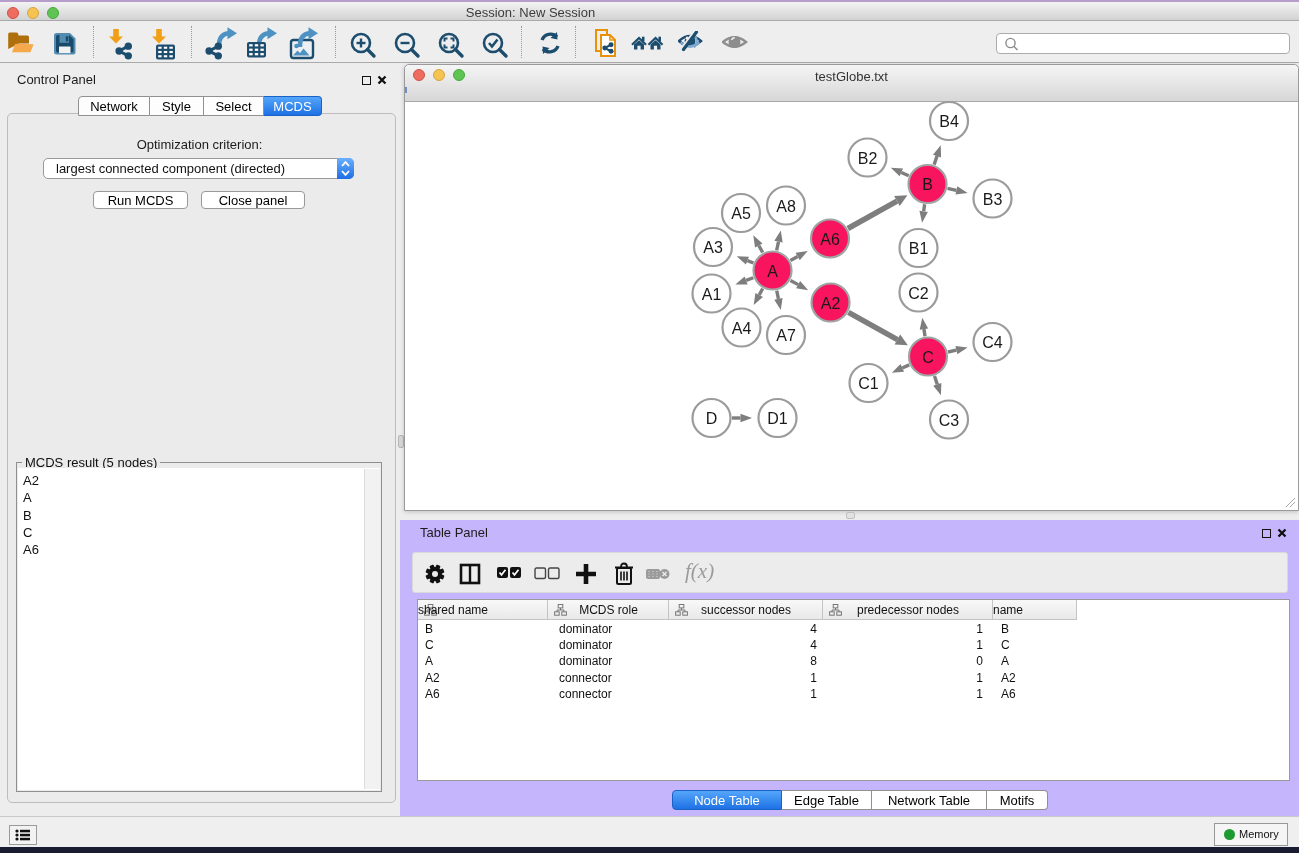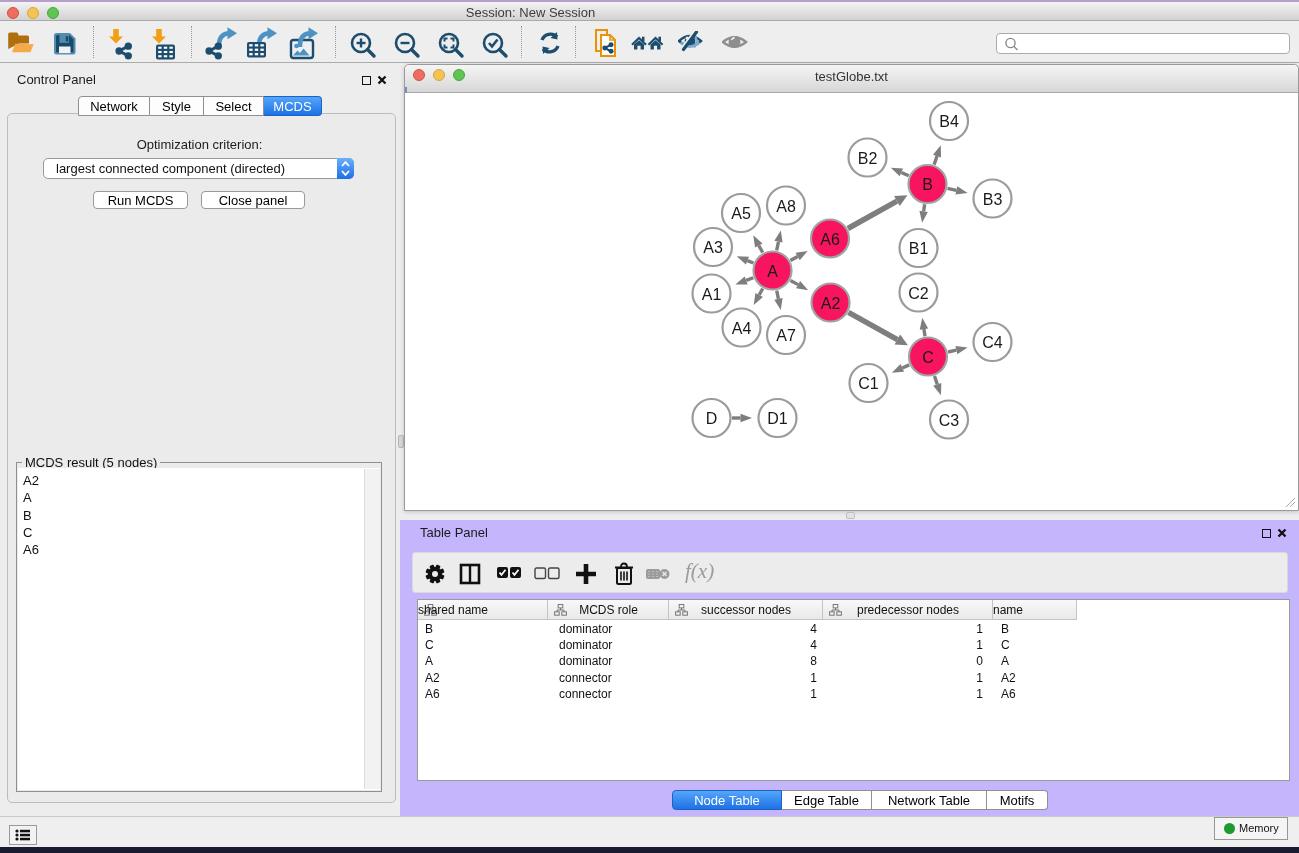--- a/index.html
+++ b/index.html
@@ -227,21 +227,21 @@
 
   <div class="abs" style="left:16px;top:399px;width:366px;height:330px;border:1px solid #8f8f8f"></div>
   <div class="abs" style="left:22px;top:392px;background:#ebebeb;padding:0 3px;font-size:13px;color:#111">MCDS result (5 nodes)</div>
   <div class="abs" style="left:18px;top:405px;width:362px;height:322px;background:#fff;font-size:13px;color:#111;padding:4px 0 0 5px;line-height:17.3px">A2<br>A<br>B<br>C<br>A6</div>
   <div class="abs" style="left:364px;top:406px;width:16px;height:320px;background:#f2f2f2;border-left:1px solid #ddd"></div>
 </div>
 
 <div class="abs" style="left:398px;top:435px;width:6px;height:13px;background:#d6d6d6;border:1px solid #b5b5b5;border-radius:2px"></div>
 
 <div class="abs" style="left:404px;top:64px;width:895px;height:447px;border:1px solid #9a9a9a;border-radius:5px 5px 0 0;background:#fff;box-shadow:0 1px 4px rgba(0,0,0,0.18)">
-  <div class="abs" style="left:0;top:0;width:100%;height:28px;background:linear-gradient(#f5f5f5,#d7d7d7);border-bottom:1px solid #a9a9a9;border-radius:5px 5px 0 0">
+  <div class="abs" style="left:0;top:0;width:100%;height:37px;background:linear-gradient(#f5f5f5,#d7d7d7);border-bottom:1px solid #a9a9a9;border-radius:5px 5px 0 0">
     <div class="light" style="left:8px;top:4px;background:#ee6c60;border:1px solid #ce5148"></div>
     <div class="light" style="left:28px;top:4px;background:#f5c350;border:1px solid #d8a440"></div>
     <div class="light" style="left:48px;top:4px;background:#5fc454;border:1px solid #46a93c"></div>
     <div class="abs" style="left:0;width:100%;top:4px;text-align:center;font-size:13px;color:#333">testGlobe.txt</div>
   </div>
   <div class="abs" id="graph" style="left:0;top:22px;width:893px;height:424px">
       <svg width="893" height="424" viewBox="0 0 893 424">
         <line x1="357.65068676745796" y1="165.52109489297882" x2="353.77680924897834" y2="158.44973116876994" stroke="#7e7e7e" stroke-width="3.4"></line>
         <path d="M348.25158475267426 148.36400391361173 L357.5041432345803 156.40780037665758 L350.0494752633764 160.4916619608823 Z" fill="#7e7e7e"></path>
         <line x1="371.66873017899167" y1="163.4283361752254" x2="373.4759504086493" y2="154.72690543983703" stroke="#7e7e7e" stroke-width="3.4"></line>
@@ -511,18 +511,18 @@
   <div class="abs" style="left:9px;top:8px;width:28px;height:20px;background:#f2f2f2;border:1px solid #9a9a9a">
     <svg width="26" height="18" viewBox="0 0 26 18">
       <circle cx="7" cy="5" r="1.6" fill="#111"></circle>
         <circle cx="7" cy="9" r="1.6" fill="#111"></circle>
         <circle cx="7" cy="13" r="1.6" fill="#111"></circle>
       <rect x="10" y="3.8" width="10" height="2.5" fill="#111"></rect>
         <rect x="10" y="7.8" width="10" height="2.5" fill="#111"></rect>
         <rect x="10" y="11.8" width="10" height="2.5" fill="#111"></rect>
     </svg>
   </div>
-  <div class="abs" style="left:1214px;top:0;width:74px;height:23px;background:#f5f5f5;border:1px solid #989898;font-size:11px;color:#111;line-height:21px">
+  <div class="abs" style="left:1214px;top:6px;width:74px;height:23px;background:#f5f5f5;border:1px solid #989898;font-size:11px;color:#111;line-height:21px">
     <span style="display:inline-block;width:11px;height:11px;border-radius:50%;background:#1d9a30;margin:0 4px 0 9px;vertical-align:-2px"></span>Memory
   </div>
 </div>
 
 <div class="abs" style="left:0;top:847px;width:1299px;height:6px;background:#191c30"></div>
 
 </body></html>

